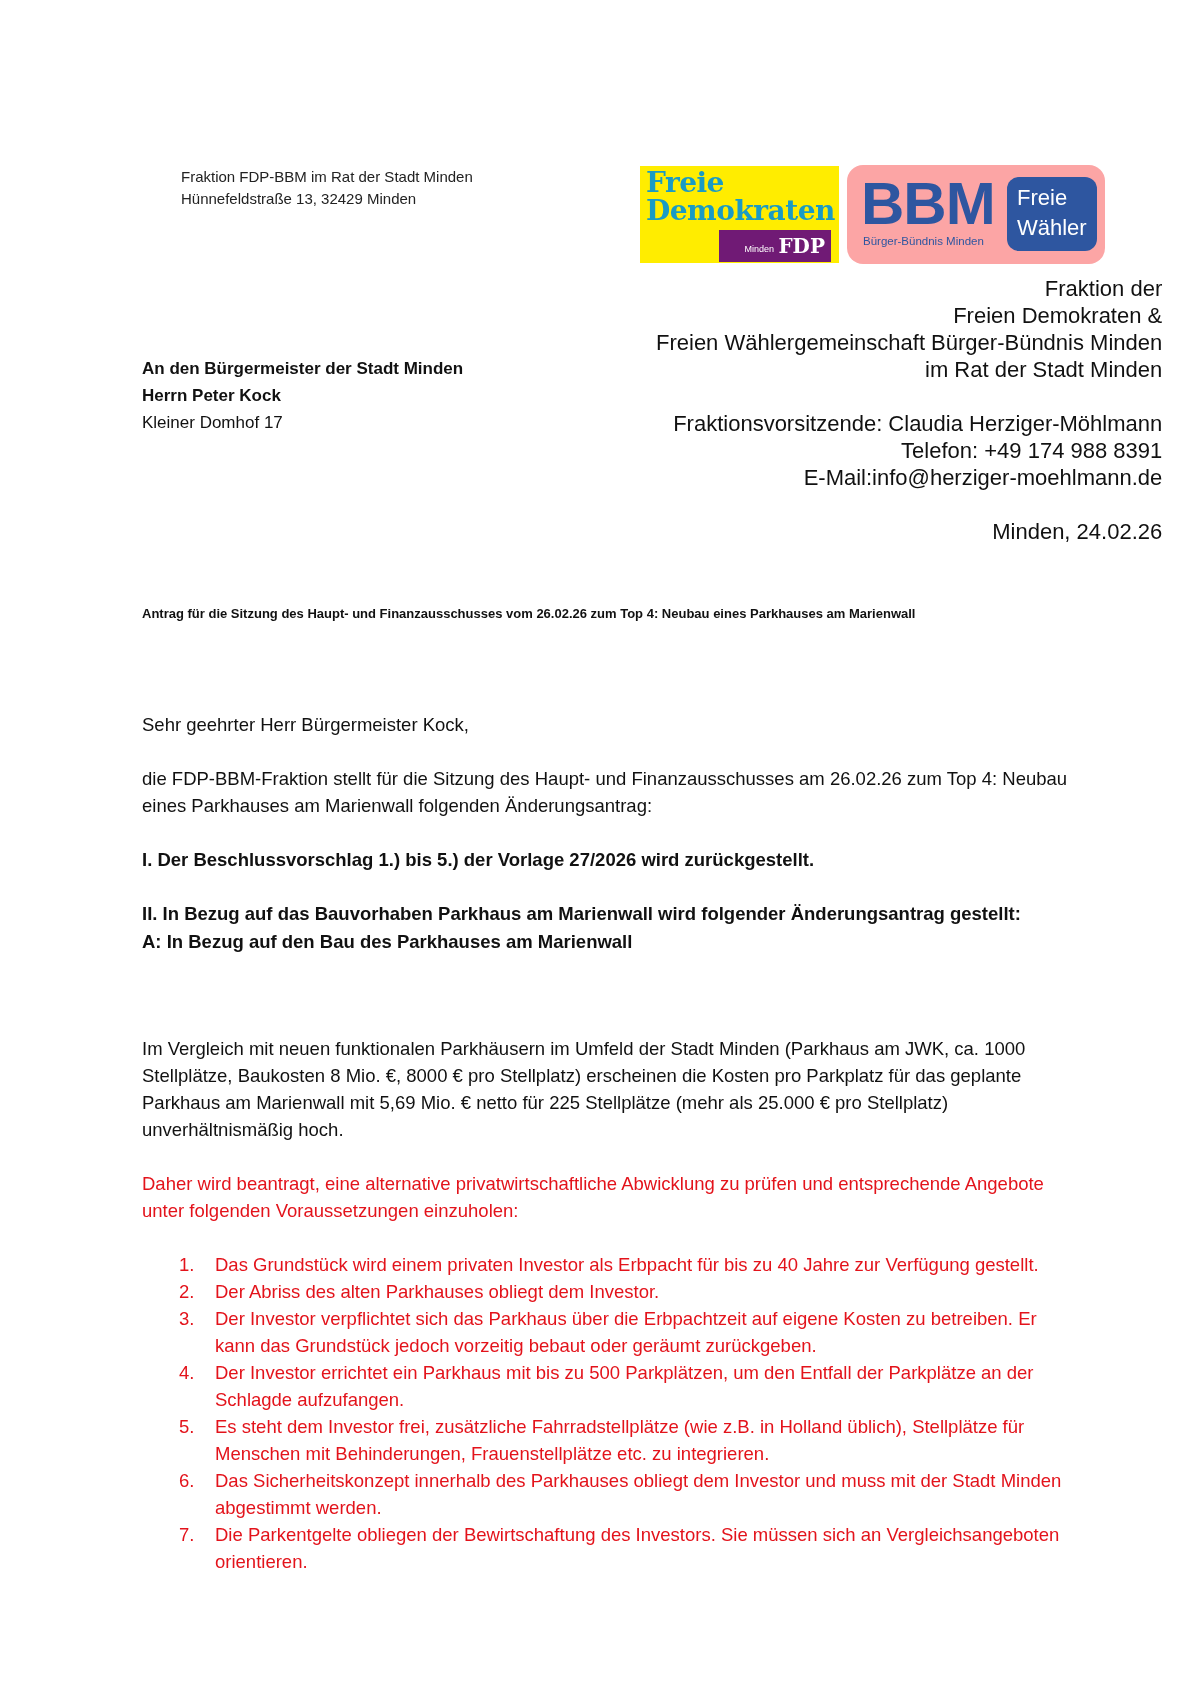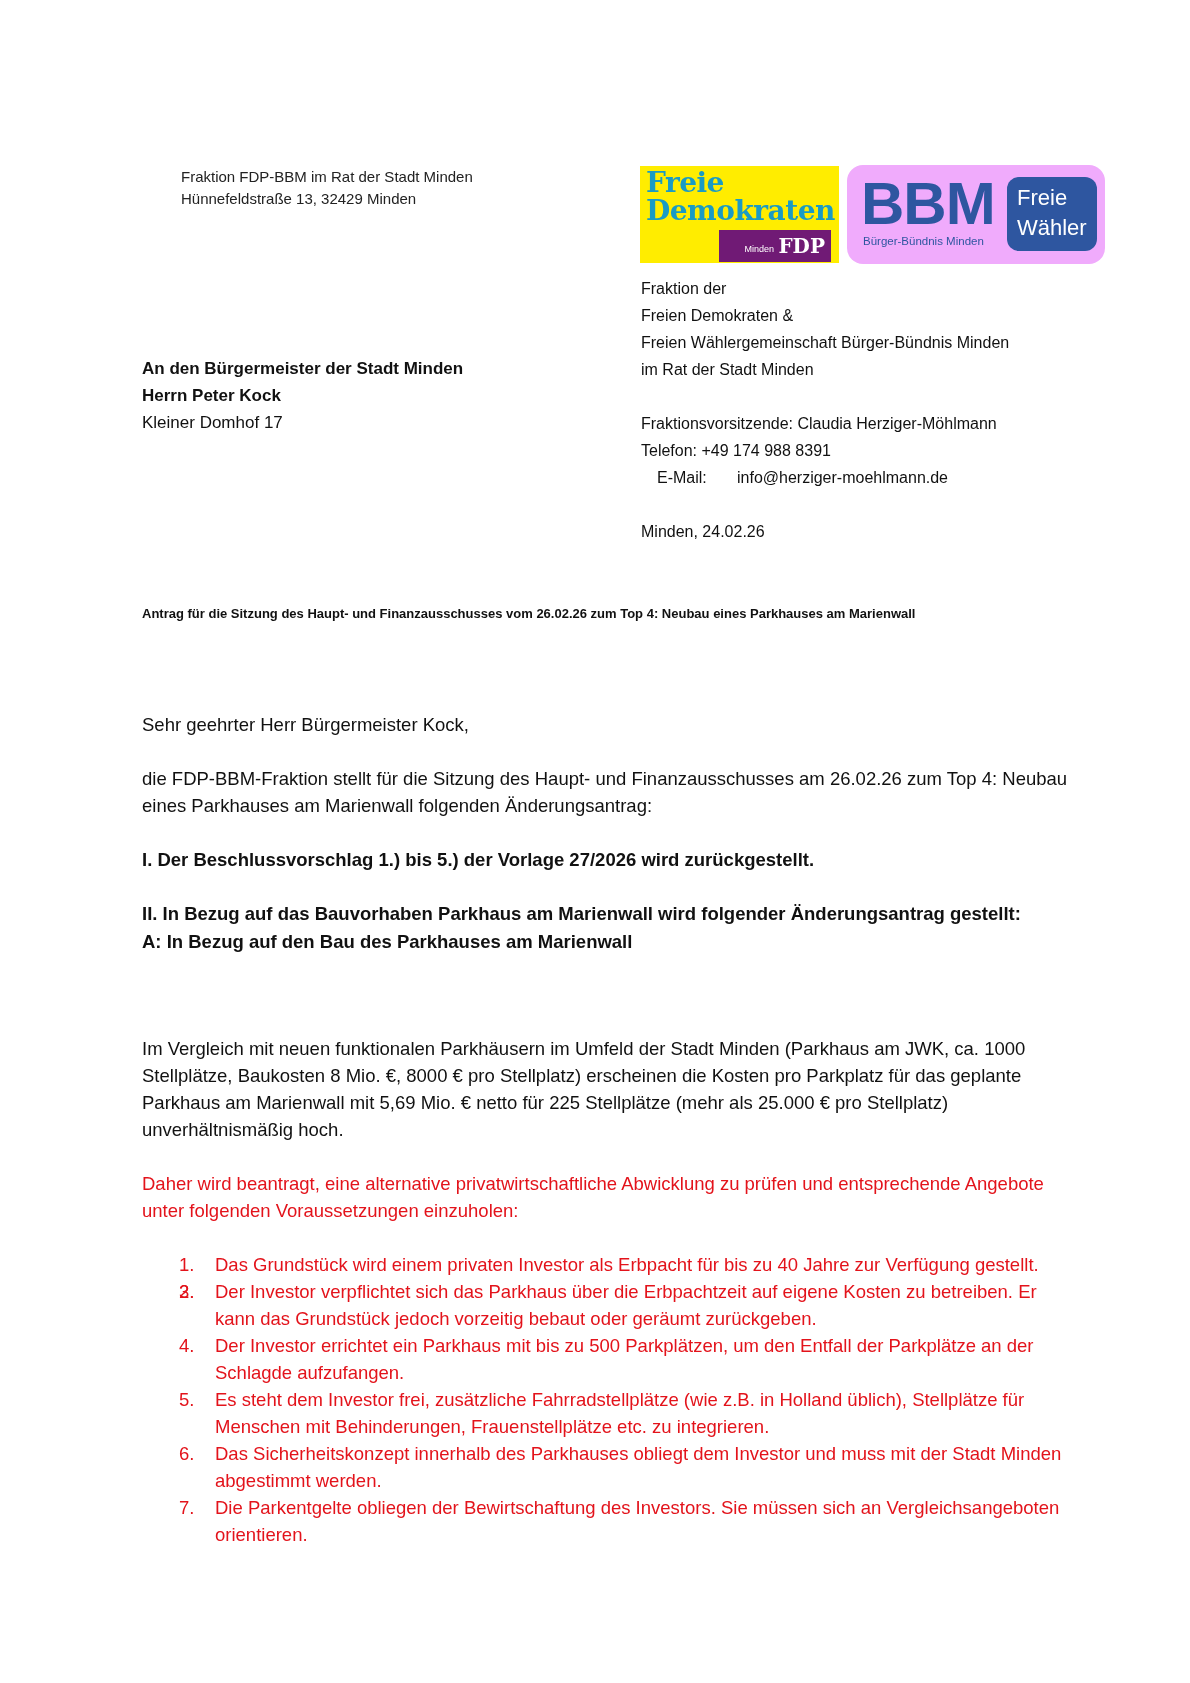--- a/index.html
+++ b/index.html
@@ -9,27 +9,27 @@
   .sender { left: 142px; top: 166px; font-size: 15px; line-height: 22px; color: #222; margin-left: 39px; }
   .recipient { left: 142px; top: 355px; font-size: 17px; line-height: 27px; }
   .recipient .b { font-weight: bold; }
   .logo-fdp { left: 640px; top: 166px; width: 199px; height: 97px; background: #ffed00; }
   .logo-fdp .t { position: absolute; left: 6px; top: 3px; font-family: "DejaVu Serif", serif;
                  font-weight: bold; color: #1a9bc4; font-size: 28px; line-height: 28px; letter-spacing: -0.5px; }
   .logo-fdp .pink { position: absolute; left: 79px; top: 64px; width: 112px; height: 32px; background: #701a75;
                     color: #fff; text-align: right; padding-right: 6px; box-sizing: border-box; }
   .logo-fdp .pink .small { font-size: 9px; vertical-align: middle; }
   .logo-fdp .pink .big { font-family: "DejaVu Serif", serif; font-weight: bold; font-size: 20px; line-height: 32px; }
-  .logo-bbm { left: 847px; top: 165px; width: 258px; height: 99px; background: #f0abfc; border-radius: 16px; }
+  .logo-bbm { left: 847px; top: 165px; width: 258px; height: 99px; background: #fca5a5; border-radius: 16px; }
   .logo-bbm .bbm { position: absolute; left: 14px; top: 8px; font-size: 60px; font-weight: bold; color: #2e56a0;
                    line-height: 62px; letter-spacing: -1px; }
   .logo-bbm .sub { position: absolute; left: 16px; top: 70px; font-size: 11.5px; color: #2e56a0; }
   .logo-bbm .fw { position: absolute; left: 160px; top: 12px; width: 90px; height: 74px; background: #2e56a0;
                   border-radius: 12px; color: #fff; font-size: 22px; line-height: 30px; padding: 6px 0 0 10px; box-sizing: border-box; }
-  .fraktion { left: 641px; top: 275px; font-size: 16px; line-height: 27px; }
+  .fraktion { left: 656px; top: 275px; font-size: 22px; line-height: 27px; text-align: right; }
   .fraktion .gap { height: 27px; }
   .fraktion .mail-label { display: inline-block; width: 80px; margin-left: 16px; }
   .subject { left: 142px; top: 599px; width: 920px; font-size: 13px; line-height: 29px; font-weight: bold; }
   .body-p { left: 142px; font-size: 18.5px; line-height: 27px; width: 930px; }
   .bold { font-weight: bold; }
   .red { color: #e3131b; }
   ol.reqs { position: absolute; left: 142px; top: 1251px; margin: 0; padding: 0; list-style: none;
             width: 930px; font-size: 18.5px; line-height: 27px; color: #e3131b; }
   ol.reqs li { position: relative; padding-left: 73px; }
   ol.reqs li .num { position: absolute; left: 37px; top: 0; }
@@ -89,19 +89,19 @@
 <div class="abs body-p" style="top:711px">Sehr geehrter Herr Bürgermeister Kock,</div>
 <div class="abs body-p" style="top:765px">die FDP-BBM-Fraktion stellt für die Sitzung des Haupt- und Finanzausschusses am 26.02.26 zum Top 4: Neubau eines Parkhauses am Marienwall folgenden Änderungsantrag:</div>
 <div class="abs body-p bold" style="top:846px">I. Der Beschlussvorschlag 1.) bis 5.) der Vorlage 27/2026 wird zurückgestellt.</div>
 <div class="abs body-p bold" style="top:900px">II. In Bezug auf das Bauvorhaben Parkhaus am Marienwall wird folgender Änderungsantrag gestellt:</div>
 <div class="abs body-p bold" style="top:928px">A: In Bezug auf den Bau des Parkhauses am Marienwall</div>
 <div class="abs body-p" style="top:1035px">Im Vergleich mit neuen funktionalen Parkhäusern im Umfeld der Stadt Minden (Parkhaus am JWK, ca. 1000 Stellplätze, Baukosten 8 Mio. €, 8000 € pro Stellplatz) erscheinen die Kosten pro Parkplatz für das geplante Parkhaus am Marienwall mit 5,69 Mio. € netto für 225 Stellplätze (mehr als 25.000 € pro Stellplatz) unverhältnismäßig hoch.</div>
 <div class="abs body-p red" style="top:1170px">Daher wird beantragt, eine alternative privatwirtschaftliche Abwicklung zu prüfen und entsprechende Angebote unter folgenden Voraussetzungen einzuholen:</div>
 
 <ol class="reqs">
   <li><span class="num">1.</span><span>Das Grundstück wird einem privaten Investor als Erbpacht für bis zu 40 Jahre zur Verfügung gestellt.</span></li>
-  <li><span class="num">2.</span></li>
+  <li><span class="num">2.</span><span>Der Abriss des alten Parkhauses obliegt dem Investor.</span></li>
   <li><span class="num">3.</span><span>Der Investor verpflichtet sich das Parkhaus über die Erbpachtzeit auf eigene Kosten zu betreiben. Er kann das Grundstück jedoch vorzeitig bebaut oder geräumt zurückgeben.</span></li>
   <li><span class="num">4.</span><span>Der Investor errichtet ein Parkhaus mit bis zu 500 Parkplätzen, um den Entfall der Parkplätze an der Schlagde aufzufangen.</span></li>
   <li><span class="num">5.</span><span>Es steht dem Investor frei, zusätzliche Fahrradstellplätze (wie z.B. in Holland üblich), Stellplätze für Menschen mit Behinderungen, Frauenstellplätze etc. zu integrieren.</span></li>
   <li><span class="num">6.</span><span>Das Sicherheitskonzept innerhalb des Parkhauses obliegt dem Investor und muss mit der Stadt Minden abgestimmt werden.</span></li>
   <li><span class="num">7.</span><span>Die Parkentgelte obliegen der Bewirtschaftung des Investors. Sie müssen sich an Vergleichsangeboten orientieren.</span></li>
 </ol>
 
 </body></html>

